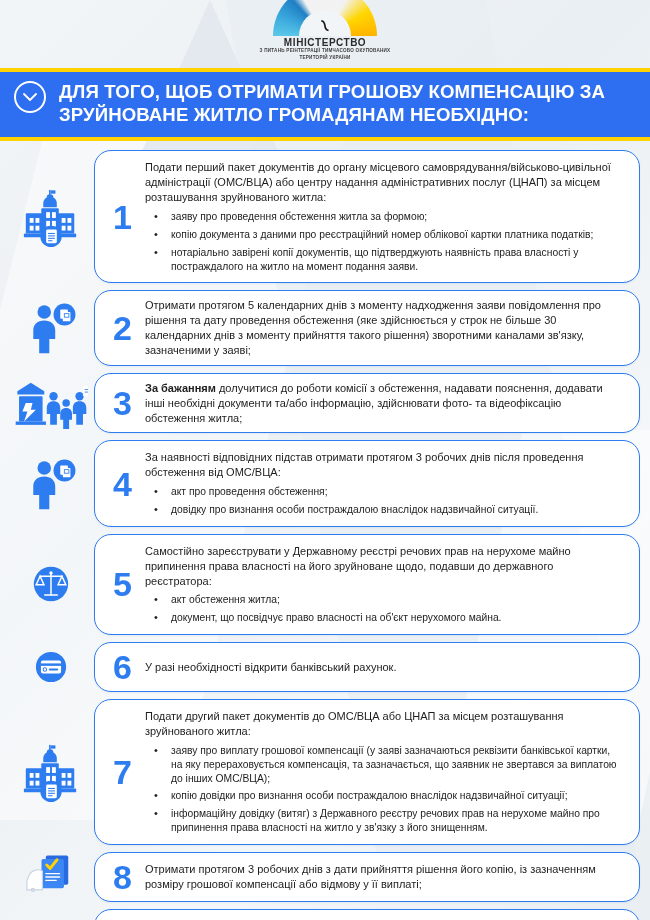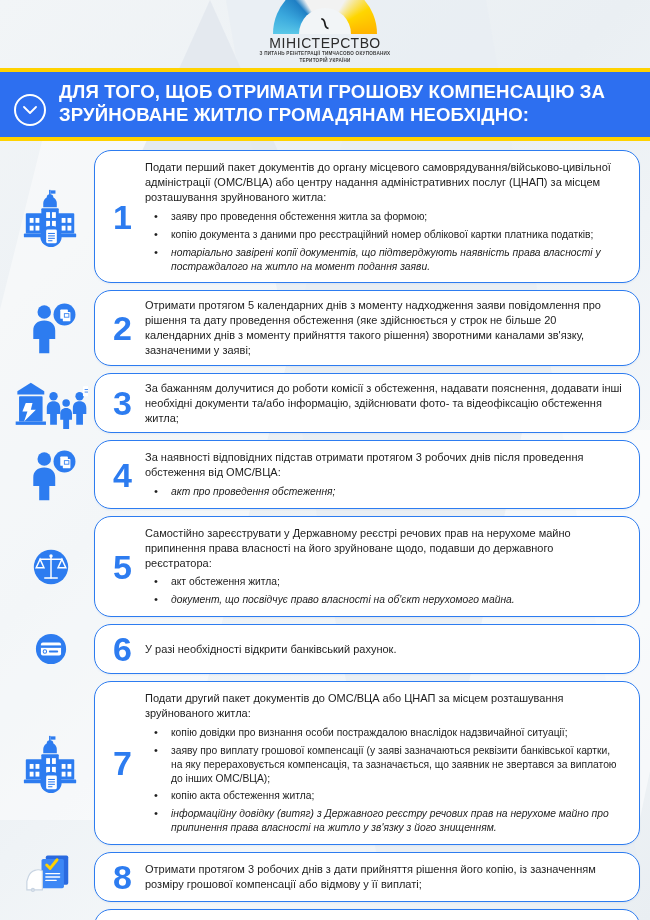--- a/index.html
+++ b/index.html
@@ -44,34 +44,34 @@
       #f2f2f2 120deg, #ffd600 150deg, #ffb300 180deg); }
   .logo-arc .mask {
     position: absolute; bottom: 0; left: 26px; width: 52px; height: 26px;
     background: #f2f5f7; border-radius: 26px 26px 0 0;
   }
   .logo-tryzub {
     position: absolute; left: 50%; bottom: 2px; transform: translateX(-50%);
     font-size: 20px; color: #1a1a1a; line-height: 1;
   }
   .logo-name {
-    font-size: 14px; font-weight: normal; letter-spacing: .6px; color: #2b2b2b;
+    font-size: 10px; font-weight: bold; letter-spacing: .6px; color: #2b2b2b;
   }
   .logo-sub {
     font-size: 4.6px; font-weight: bold; letter-spacing: .25px;
     color: #3c3c3c; text-align: center; line-height: 1.45; max-width: 150px;
   }
 
   
   .banner-top-rule { position: relative; z-index: 3; height: 4px; background: #ffd200; }
   .banner {
     position: relative; z-index: 3;
     background: #2d6ff0;
     padding: 9px 14px 11px 14px;
-    display: flex; align-items: flex-end; gap: 13px;
+    display: flex; align-items: flex-start; gap: 13px;
   }
   .chev-circle {
     flex: 0 0 auto; width: 32px; height: 32px; border-radius: 50%;
     border: 2px solid #ffffff; display: flex; align-items: center; justify-content: center;
   }
   .banner-title {
     color: #ffffff; font-weight: bold; font-size: 18.6px;
     line-height: 1.22; letter-spacing: .1px; text-transform: uppercase;
   }
   .banner-bot-rule { position: relative; z-index: 3; height: 4px; background: #ffd200; }
@@ -95,28 +95,28 @@
   }
   .num {
     flex: 0 0 34px;
     font-size: 34px; font-weight: bold; color: #2d7cf0;
     line-height: 1; text-align: center; letter-spacing: -1px;
   }
   .body { flex: 1 1 auto; }
   .lead {
     font-size: 11px; color: #1d1d1d; line-height: 1.35;
   }
-  .lead b { font-weight: normal; }
+  .lead b { font-weight: bold; }
   ul.bullets { list-style: none; margin-top: 5px; }
   ul.bullets li {
     position: relative;
     font-size: 10.3px; color: #1d1d1d; line-height: 1.35;
     padding-left: 26px; margin-bottom: 4px;
   }
-  ul.bullets li:last-child { margin-bottom: 0; font-style: italic; }
+  ul.bullets li:last-child { margin-bottom: 0; }
   ul.bullets li::before {
     content: "•"; position: absolute; left: 9px; top: -1px;
     color: #1d1d1d; font-size: 11px;
   }
   .compact .card { padding-top: 7px; padding-bottom: 7px; }
 </style>
 </head>
 <body>
 
 <div class="page">
@@ -213,21 +213,21 @@
             <rect x="46" y="13" width="9" height="11" rx="1"></rect>
           </g>
           <g stroke="#2d7cf0" stroke-width="1">
               <rect x="47.8" y="15" width="5.4" height="4.2" fill="none"></rect>
             </g>
         </svg>
       </div>
       <div class="card">
         <div class="num">2</div>
         <div class="body">
-          <div class="lead">Отримати протягом 5 календарних днів з моменту надходження заяви повідомлення про рішення та дату проведення обстеження (яке здійснюється у строк не більше 20 календарних днів з моменту прийняття такого рішення) зворотними каналами зв'язку, зазначеними у заяві;</div>
+          <div class="lead">Отримати протягом 5 календарних днів з моменту надходження заяви повідомлення про рішення та дату проведення обстеження (яке здійснюється у строк не більше 30 календарних днів з моменту прийняття такого рішення) зворотними каналами зв'язку, зазначеними у заяві;</div>
         </div>
       </div>
     </div>
 
     <div class="step compact">
       <div class="step-icon">
         <svg width="74" height="52" viewBox="0 0 88 60" aria-hidden="true">
           <g fill="#2d7cf0">
             <path d="M4 16 L20 6 L36 16 L36 20 L4 20 Z"></path>
             <rect x="6" y="22" width="28" height="30" rx="1"></rect>
@@ -275,20 +275,21 @@
               <rect x="47.8" y="15" width="5.4" height="4.2" fill="none"></rect>
             </g>
         </svg>
       </div>
       <div class="card">
         <div class="num">4</div>
         <div class="body">
           <div class="lead">За наявності відповідних підстав отримати протягом 3 робочих днів після проведення обстеження від ОМС/ВЦА:</div>
           <ul class="bullets">
             <li>акт про проведення обстеження;</li>
+            <li>довідку про визнання особи постраждалою внаслідок надзвичайної ситуації.</li>
           </ul>
         </div>
       </div>
     </div>
 
     <div class="step">
       <div class="step-icon">
         <svg width="50" height="50" viewBox="0 0 64 64" aria-hidden="true">
           <circle cx="32" cy="32" r="22" fill="#2d7cf0"></circle>
           <g stroke="#ffffff" stroke-width="1.9" fill="none" stroke-linecap="round">
@@ -366,23 +367,22 @@
             <line x1="29" y1="54" x2="36" y2="54"></line>
               <line x1="29" y1="56.5" x2="33.5" y2="56.5"></line>
           </g>
         </svg>
       </div>
       <div class="card">
         <div class="num">7</div>
         <div class="body">
           <div class="lead">Подати другий пакет документів до ОМС/ВЦА або ЦНАП за місцем розташування зруйнованого житла:</div>
           <ul class="bullets">
+            <li>заяву про виплату грошової компенсації (у заяві зазначаються реквізити банківської картки, на яку перераховується компенсація, та зазначається, що заявник не звертався за виплатою до інших ОМС/ВЦА);</li>
             <li>копію довідки про визнання особи постраждалою внаслідок надзвичайної ситуації;</li>
-            <li>заяву про виплату грошової компенсації (у заяві зазначаються реквізити банківської картки, на яку перераховується компенсація, та зазначається, що заявник не звертався за виплатою до інших ОМС/ВЦА);</li>
-            <li>копію акта обстеження житла;</li>
             <li>інформаційну довідку (витяг) з Державного реєстру речових прав на нерухоме майно про припинення права власності на житло у зв'язку з його знищенням.</li>
           </ul>
         </div>
       </div>
     </div>
 
     <div class="step compact">
       <div class="step-icon">
         <svg width="56" height="50" viewBox="0 0 64 58" aria-hidden="true">
           <rect x="26" y="4" width="26" height="34" rx="2" fill="#2a6ae0"></rect>

